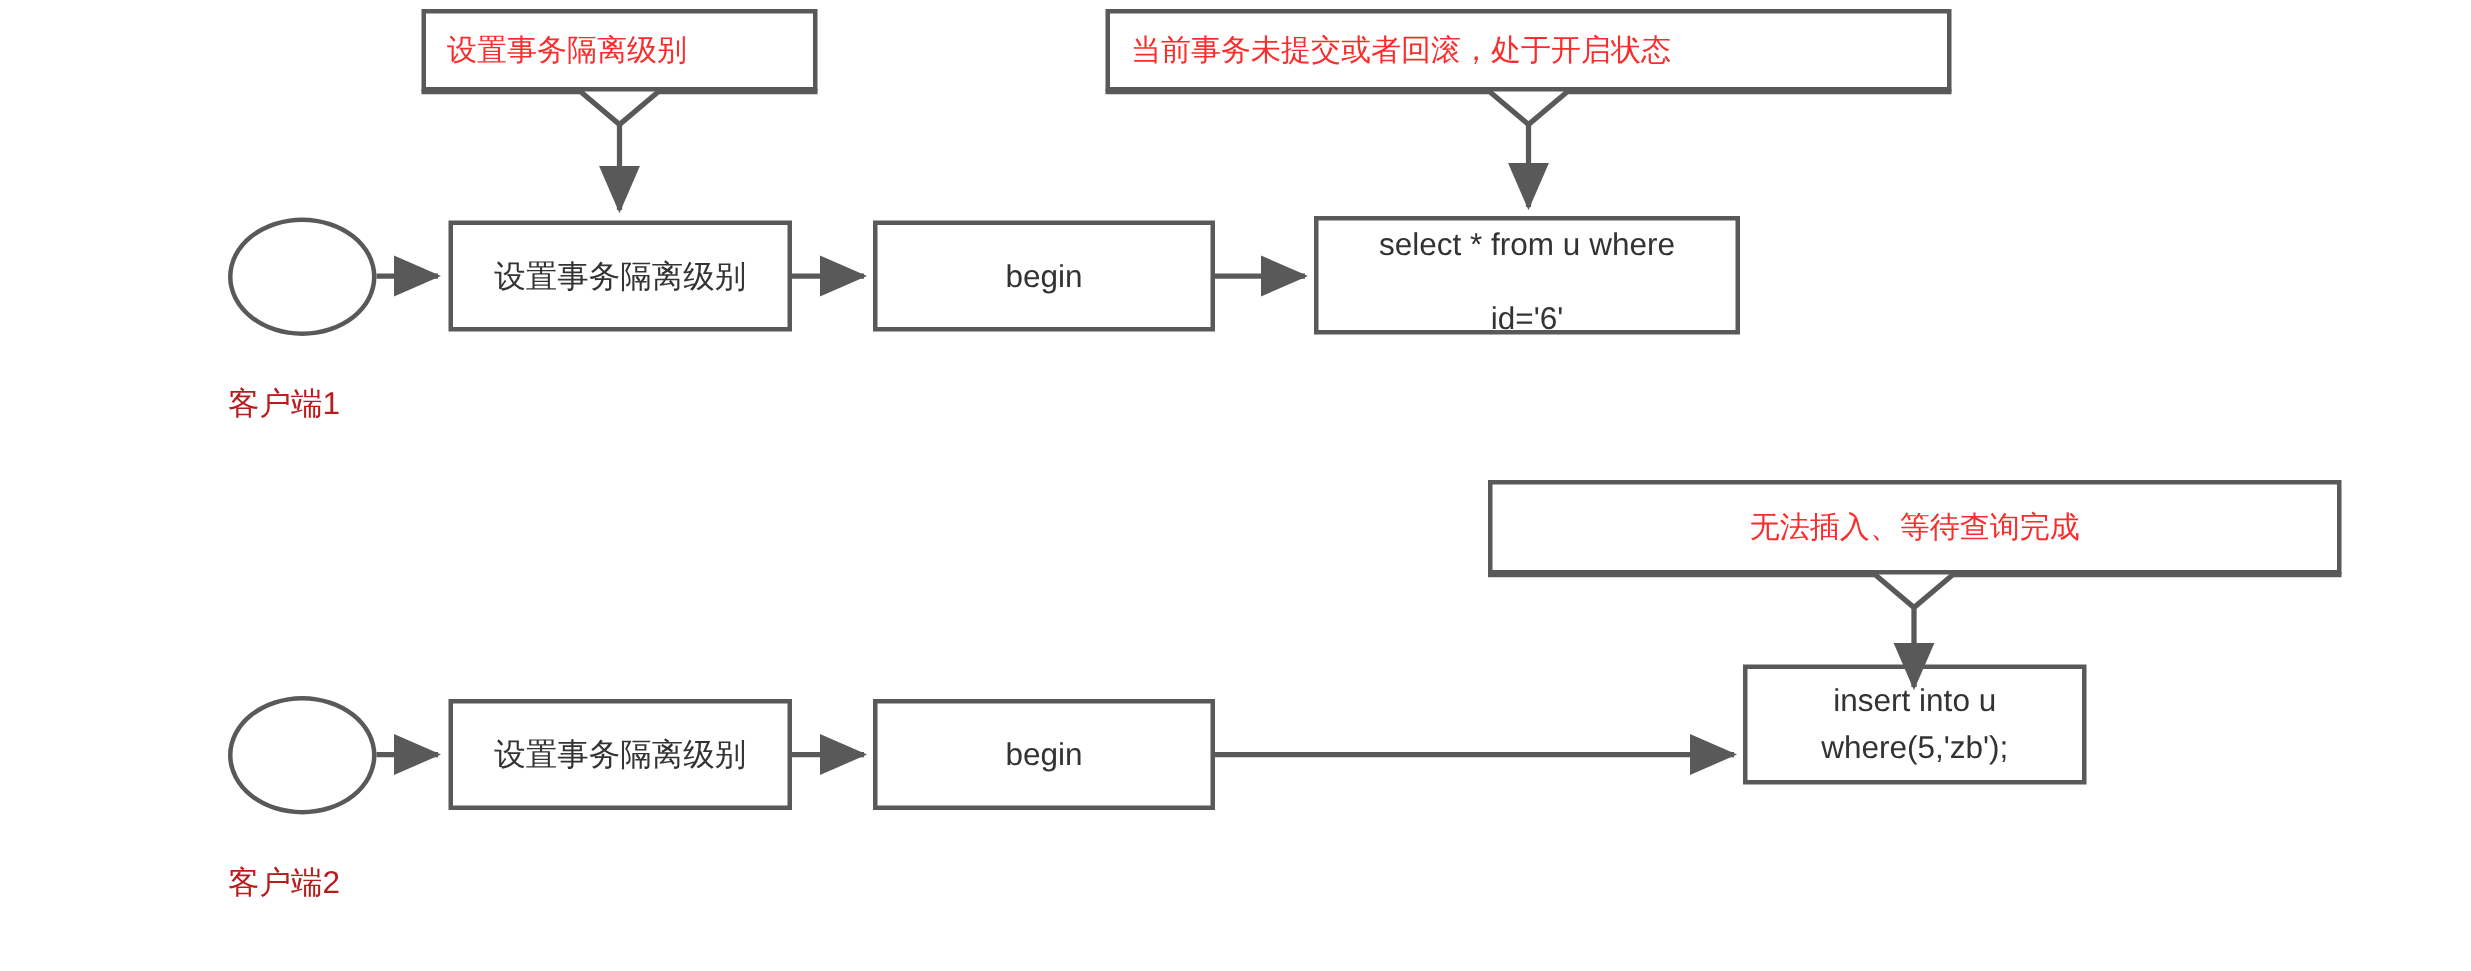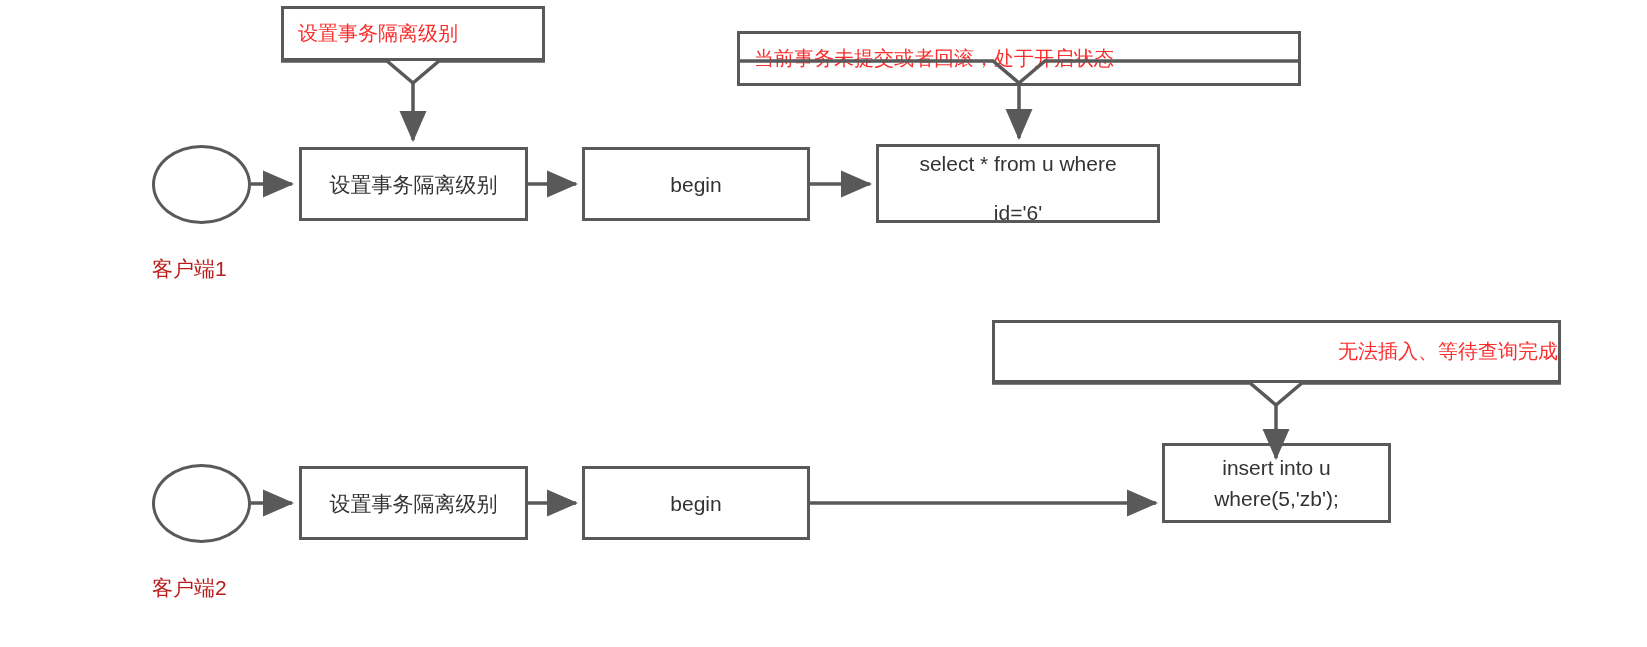--- a/index.html
+++ b/index.html
@@ -58,40 +58,40 @@
     box-sizing: border-box;
     border: 3px solid #595959;
     background: #ffffff;
     color: #fb2c2c;
     font-size: 20px;
     display: flex;
     align-items: center;
     white-space: nowrap;
   }
   .callout.left-text { justify-content: flex-start; padding-left: 14px; }
-  .callout.center-text { justify-content: flex-end; }
+  .callout.center-text { justify-content: center; }
   svg.overlay {
     position: absolute;
     left: 0;
     top: 0;
     width: 1647px;
     height: 647px;
     pointer-events: none;
   }
 </style>
 </head>
 <body>
 
 <div id="canvas">
 
   <div class="callout left-text" style="left:281px; top:6px; width:264px; height:55px;">
     <span>设置事务隔离级别</span>
   </div>
 
-  <div class="callout left-text" style="left:737px; top:6px; width:564px; height:55px;margin-top:25px;">
+  <div class="callout left-text" style="left:737px; top:6px; width:564px; height:55px;">
     <span>当前事务未提交或者回滚，处于开启状态</span>
   </div>
 
   <div class="callout center-text" style="left:992px; top:320px; width:569px; height:63px;">
     <span>无法插入、等待查询完成</span>
   </div>
 
   <div class="circle" style="left:152px; top:145px; width:99px; height:79px;"></div>
 
   <div class="client-label" style="left:152px; top:255px;">客户端1</div>

